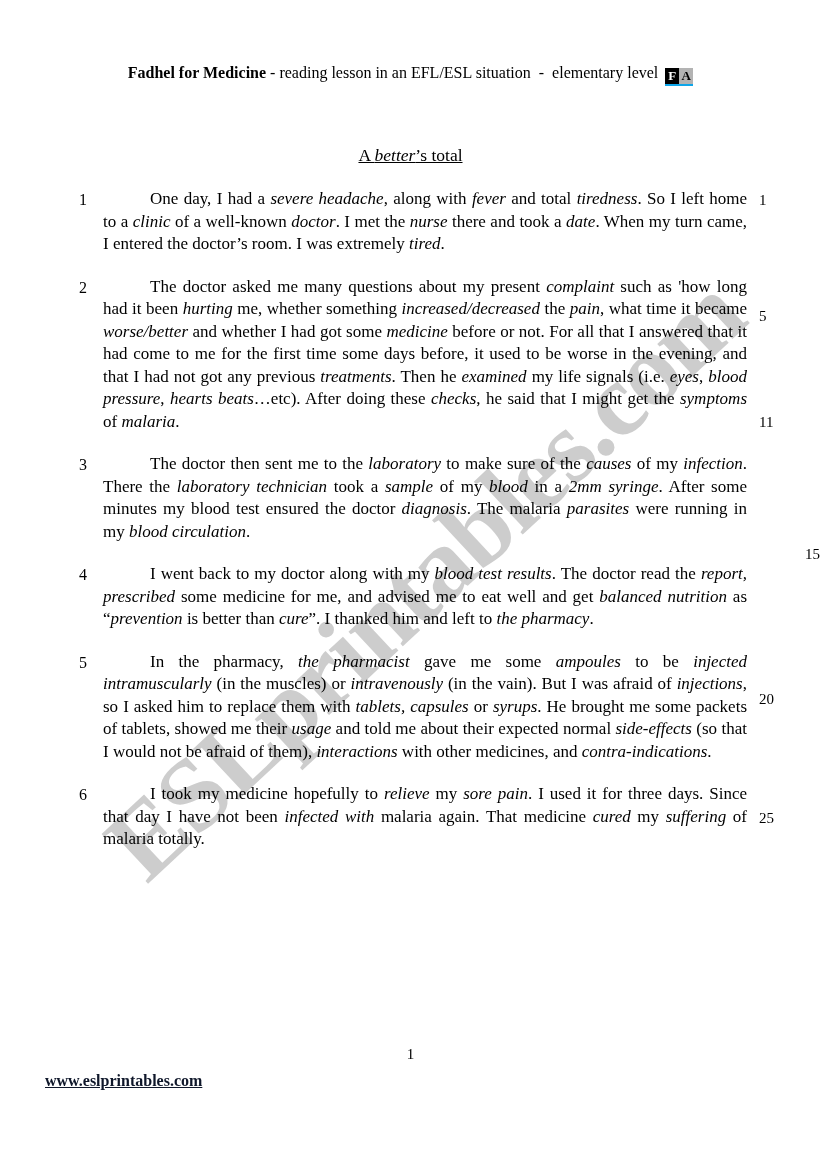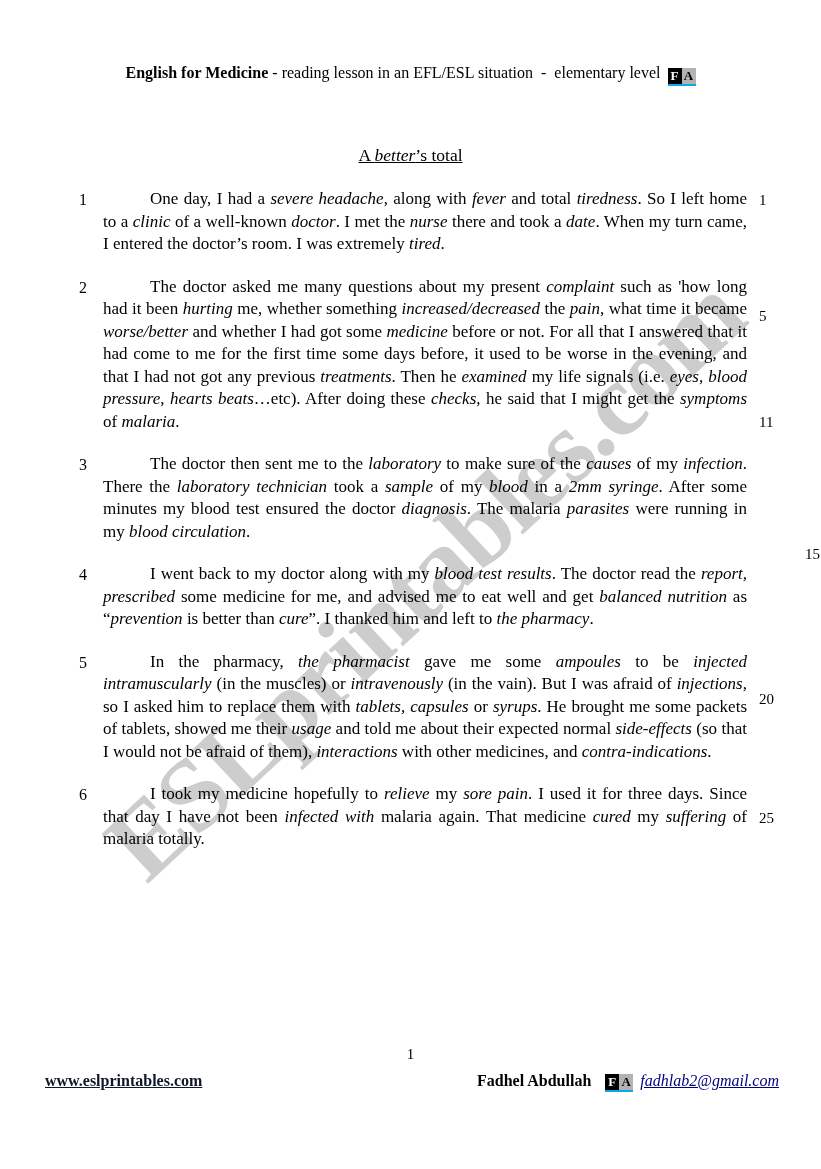--- a/index.html
+++ b/index.html
@@ -33,21 +33,21 @@
   .author{font-weight:bold;}
   .email{color:#000080;font-style:italic;text-decoration:underline;cursor:pointer;}
 </style>
 </head>
 <body>
 
 <div class="page">
 
   <div class="watermark">ESLprintables.com</div>
 
-  <header class="header"><span class="b">English for Medicine</span><span> - reading lesson in an EFL/ESL situation&nbsp; -&nbsp; elementary level</span><span class="fa-logo"><span class="f">F</span><span class="a">A</span></span></header>
+  <header class="header"><span class="b">Fadhel for Medicine</span><span> - reading lesson in an EFL/ESL situation&nbsp; -&nbsp; elementary level</span><span class="fa-logo"><span class="f">F</span><span class="a">A</span></span></header>
 
 
   <div class="subtitle"><span class="subtitle-inner"><span>A </span><span class="i">better</span><span>’s total</span></span></div>
 
   <main class="bodytext">
       <div class="para">
         <span class="para-num">1</span>
         <div class="para-text"><span>One day, I had a </span><span class="i">severe headache</span><span>, along with </span><span class="i">fever</span><span> and total </span><span class="i">tiredness</span><span>. So I left home to a </span><span class="i">clinic</span><span> of a well-known </span><span class="i">doctor</span><span>. I met the </span><span class="i">nurse</span><span> there and took a </span><span class="i">date</span><span>. When my turn came, I entered the doctor’s room. I was extremely </span><span class="i">tired</span><span>.</span></div>
       </div>
       <div class="para">
@@ -78,20 +78,15 @@
       <span style="top: 414px;">11</span>
       <span style="top: 546px; margin-left: 46px;">15</span>
       <span style="top: 691px;">20</span>
       <span style="top: 810px;">25</span>
     </div>
 
   <div class="page-number">1</div>
 
   <footer class="footer">
     <a class="site">www.eslprintables.com</a>
-    <span class="footer-right">
-      <span class="author">Fadhel Abdullah</span>
-        <span class="fa-logo"><span class="f">F</span><span class="a">A</span></span>
-        <a class="email">fadhlab2@gmail.com</a>
-    </span>
   </footer>
 
 </div>
 
 </body></html>

